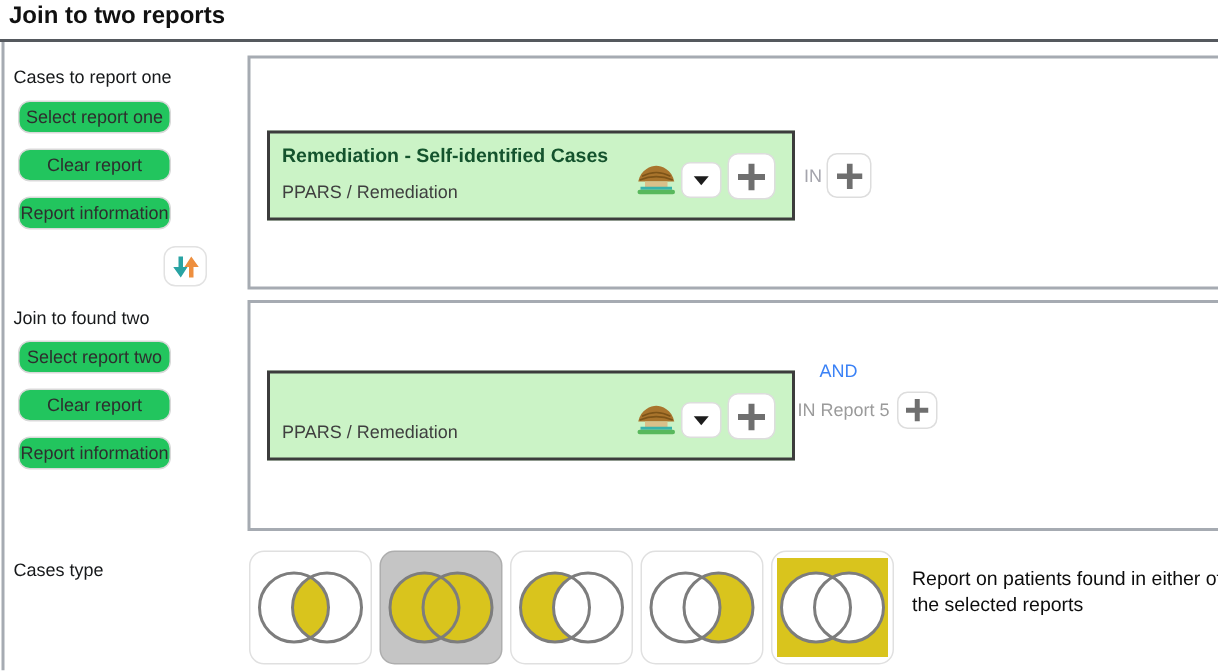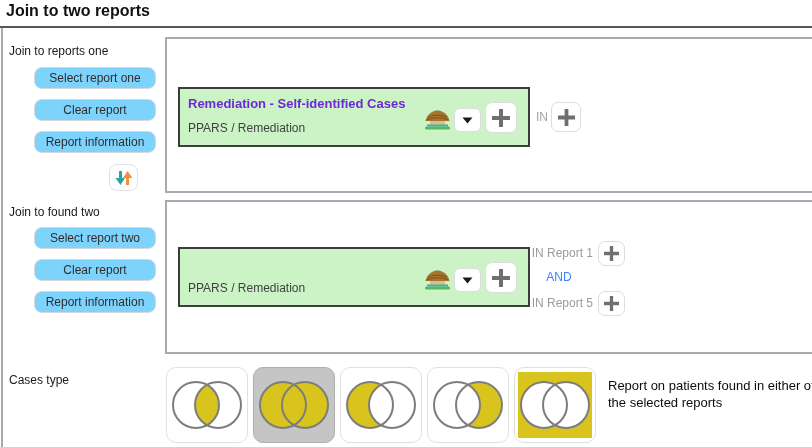--- a/index.html
+++ b/index.html
@@ -24,22 +24,22 @@
     background: #a6abb2;
   }
   .side-label {
     position: absolute; left: 9px; font-size: 12px; color: #17191b;
     white-space: nowrap;
   }
   .lbl-one { top: 44px; }
   .lbl-two { top: 205px; }
   .lbl-join { top: 373px; }
   .side-btn {
-    position: absolute; left: 34px; width: 122px; height: 22px;
-    background: #7dd3fc; border: 1px solid #d9d9d9; border-radius: 8px;
+    position: absolute; left: 12px; width: 102px; height: 22px;
+    background: #22c55e; border: 1px solid #d9d9d9; border-radius: 8px;
     font-family: inherit; font-size: 12px; color: #2e2e2e;
     display: flex; align-items: center; justify-content: center;
     cursor: pointer; white-space: nowrap;
   }
   .btn-sel1 { top: 67px; }  .btn-clr1 { top: 99px; }  .btn-inf1 { top: 131px; }
   .btn-sel2 { top: 227px; } .btn-clr2 { top: 259px; } .btn-inf2 { top: 291px; }
   .swap-btn {
     position: absolute; left: 109px; top: 164px; width: 29px; height: 27px;
     background: #fff; border: 1px solid #e2e2e2; border-radius: 8px;
     display: flex; align-items: center; justify-content: center; cursor: pointer;
@@ -51,21 +51,21 @@
   .panel-one { top: 37px; height: 156px; }
   .panel-two { top: 200px; height: 154px; }
   .report-card {
     position: absolute; left: 11px; width: 352px; height: 60px;
     background: #cbf3c6; border: 2px solid #3c3c3c;
   }
   .card-one { top: 48px; }
   .card-two { top: 45px; }
   .card-title {
     position: absolute; left: 8px; top: 7px;
-    font-size: 13px; font-weight: bold; color: #6d28d9; white-space: nowrap;
+    font-size: 13px; font-weight: bold; color: #14532d; white-space: nowrap;
   }
   .card-path {
     position: absolute; left: 8px; top: 32px;
     font-size: 12px; color: #3f3f3f; white-space: nowrap;
   }
   .hut-wrap { position: absolute; right: 77px; top: 20px; width: 27px; height: 21px; }
   .dd-btn {
     position: absolute; right: 47px; top: 19px; width: 27px; height: 24px;
     background: #fff; border: 1px solid #ddd; border-radius: 6px;
     display: flex; align-items: center; justify-content: center; cursor: pointer;
@@ -108,21 +108,21 @@
     font-size: 13px; color: #0d0d0d; line-height: 17px;
   }
 </style>
 </head>
 <body>
 
 <div class="page-title">Join to two reports</div>
 <div class="title-rule"></div>
 <div class="left-rule"></div>
 
-<div class="side-label lbl-one">Join to reports one</div>
+<div class="side-label lbl-one">Cases to report one</div>
 <button class="side-btn btn-sel1">Select report one</button>
 <button class="side-btn btn-clr1">Clear report</button>
 <button class="side-btn btn-inf1">Report information</button>
 
 <button class="swap-btn">
   <span style="display:flex;">
     <svg width="18" height="16" viewBox="0 0 18 16">
       <path d="M4,1 h3 v7 h3 L5.5,15 L0.5,8 h3.5 z" fill="#29a3a3"></path>
       <path d="M12.5,1 l5,7 h-3.5 v7 h-3 V8 h-3 z" fill="#ee8f3e"></path>
     </svg>
@@ -195,30 +195,20 @@
     </button>
     <button class="plus-btn card-plus">
       <span style="display:flex;">
         <svg width="18" height="18" viewBox="0 0 18 18">
             <path d="M7,0 h4 v7 h7 v4 h-7 v7 h-4 v-7 h-7 v-4 h7 z" fill="#6f6f6f"></path>
           </svg>
       </span>
     </button>
   </div>
   <div class="cond-block">
-    <div class="cond-row">
-      <span class="cond-text">IN Report 1</span>
-      <button class="plus-btn cond-plus">
-        <span style="display:flex;">
-          <svg width="15" height="15" viewBox="0 0 18 18">
-              <path d="M7,0 h4 v7 h7 v4 h-7 v7 h-4 v-7 h-7 v-4 h7 z" fill="#6f6f6f"></path>
-            </svg>
-        </span>
-      </button>
-    </div>
     <div class="cond-and">AND</div>
     <div class="cond-row">
       <span class="cond-text">IN Report 5</span>
       <button class="plus-btn cond-plus">
         <span style="display:flex;">
           <svg width="15" height="15" viewBox="0 0 18 18">
               <path d="M7,0 h4 v7 h7 v4 h-7 v7 h-4 v-7 h-7 v-4 h7 z" fill="#6f6f6f"></path>
             </svg>
         </span>
       </button>

